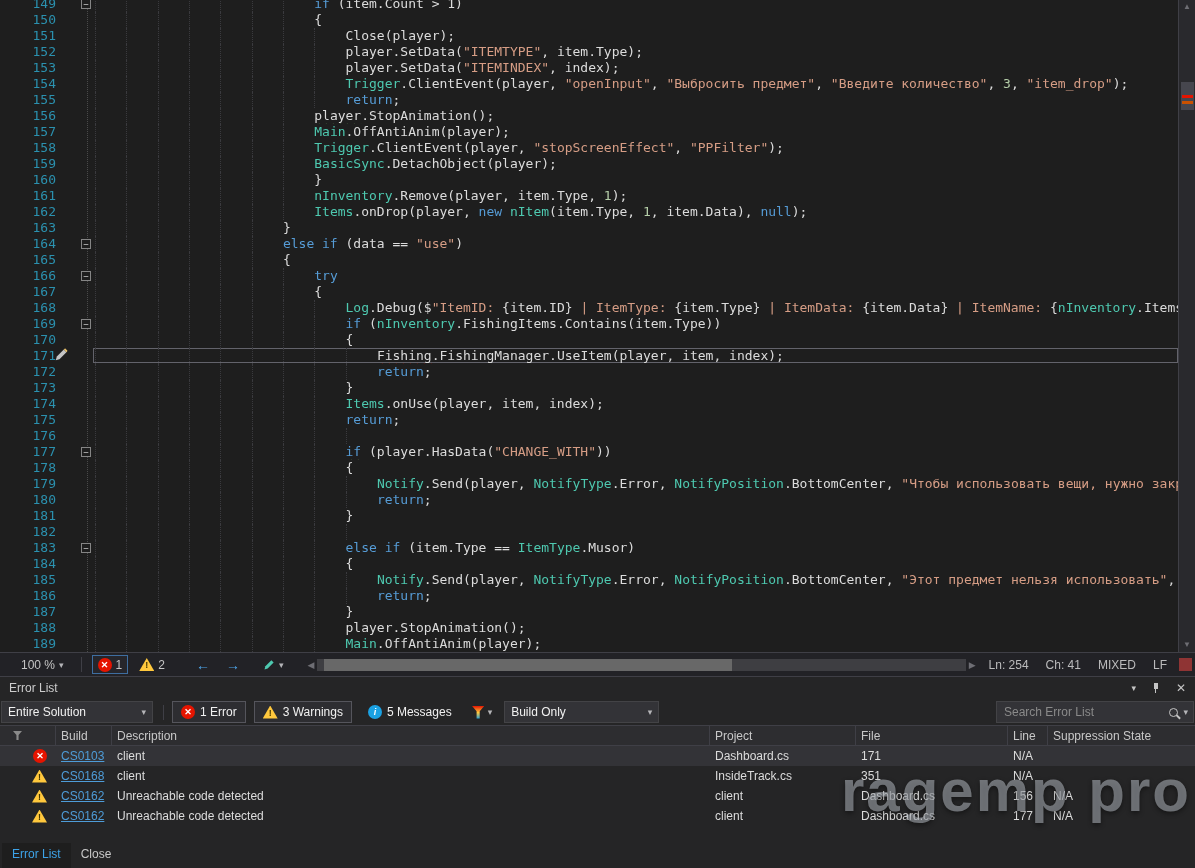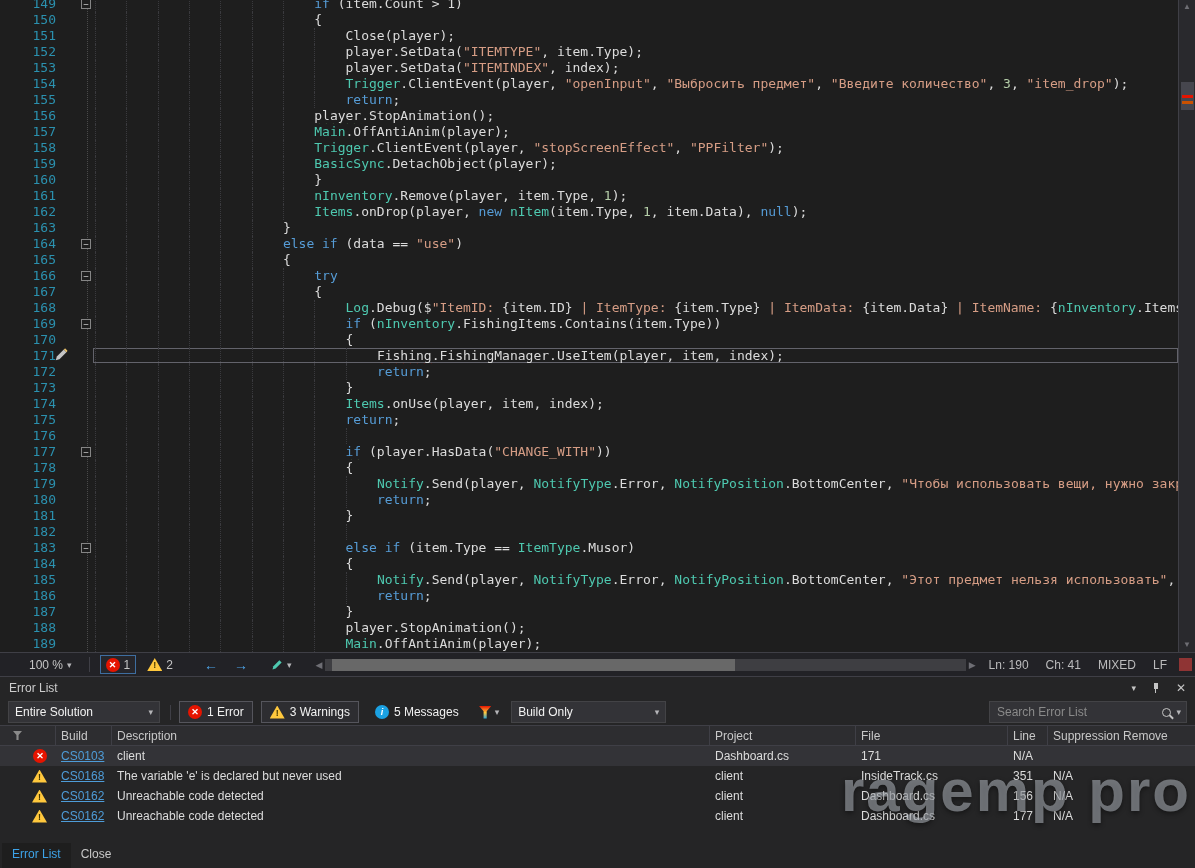--- a/index.html
+++ b/index.html
@@ -47,21 +47,21 @@
   .sev-info{width:14px;height:14px;border-radius:50%;background:#1BA1E2;color:#FFF;font-size:9px;font-style:italic}
 
   
   #panel{position:absolute;left:0;top:676px;width:1195px;height:192px;background:#252526;border-top:1px solid #3F3F46;font-size:12px}
   #titlebar{height:22px;display:flex;align-items:center;padding:0 9px;color:#CCCCCC}
   #titlebar .spacer{flex:1}
   #titlebar .tbicon{margin-left:14px;color:#C5C5C5;cursor:pointer;display:inline-flex;align-items:center}
   .pin-icon{width:12px;height:12px;position:relative;display:inline-block}
   .pin-icon::before{content:'';position:absolute;left:4px;top:1px;width:4px;height:6px;background:#C5C5C5}
   .pin-icon::after{content:'';position:absolute;left:5.5px;top:7px;width:1px;height:4px;background:#C5C5C5}
-  #toolbar{height:26px;display:flex;align-items:center;gap:8px;padding:0 8px}
+  #toolbar{height:26px;display:flex;align-items:center;gap:8px;padding:0 1px}
   .combo{height:22px;background:#333337;border:1px solid #434346;display:flex;align-items:center;padding:0 6px;color:#F1F1F1;cursor:pointer}
   .combo .ctext{margin-right:8px;white-space:nowrap}
   .combo .chev{margin-left:auto}
   #combo-scope{width:152px}
   #combo-build{width:155px}
   .toggle{height:22px;display:flex;align-items:center;gap:5px;padding:0 8px;color:#F1F1F1;cursor:pointer;white-space:nowrap}
   .toggle.boxed{border:1px solid #55555C;background:#2D2D31}
   .iconbtn{display:flex;align-items:center;gap:3px;padding:0 4px;cursor:pointer}
   .funnel{width:13px;height:13px;background:linear-gradient(180deg,#E51400 0%,#FFC83D 50%,#1BA1E2 100%);clip-path:polygon(0 0,100% 0,62% 45%,62% 100%,38% 100%,38% 45%)}
   #search{height:22px;width:198px;background:#333337;border:1px solid #434346;display:flex;align-items:center;margin-left:auto;padding:0 5px 0 7px;gap:5px}
@@ -143,21 +143,21 @@
     <div id="vscroll">
       <span class="arrow" style="top:0">▲</span>
       <div id="vthumb"></div>
       <div class="vmark" style="top:95px;background:#E51400"></div>
       <div class="vmark" style="top:101px;background:#CA5100"></div>
       <span class="arrow" style="bottom:0">▼</span>
     </div>
   </div>
 
   <div id="strip">
-    <div class="stripbox" style="margin-left:24px">
+    <div class="stripbox" style="margin-left:16px">
       <span>100 %</span>
       <span class="chev">▾</span>
     </div>
     <div class="vsep"></div>
     <div class="stripbox boxed" style="margin-left:10px">
       <span class="sev sev-error">✕</span>
       <span>1</span>
     </div>
     <div class="stripbox" style="margin-left:6px">
       <span class="sev sev-warning">!</span>
@@ -171,21 +171,21 @@
         </svg>
       <span class="chev">▾</span>
     </div>
     <div id="hscroll">
       <span class="sarrow">◀</span>
       <div id="htrack">
         <div id="hthumb"></div>
       </div>
       <span class="sarrow">▶</span>
     </div>
-    <span class="striplabel">Ln: 190</span>
+    <span class="striplabel">Ln: 254</span>
     <span class="striplabel">Ch: 41</span>
     <span class="striplabel">MIXED</span>
     <span class="striplabel" style="margin-right:12px">LF</span>
     <div id="strip-square"></div>
   </div>
 
   <div id="panel">
     <div id="titlebar">
       <span>Error List</span>
       <span class="spacer"></span>
@@ -240,21 +240,21 @@
       <div>
           <span>Project</span>
         </div>
       <div>
           <span>File</span>
         </div>
       <div>
           <span>Line</span>
         </div>
       <div style="border-right:none">
-          <span>Suppression Remove</span>
+          <span>Suppression State</span>
         </div>
     </div>
     <div id="error-rows">
         <div class="erow grid selected">
           <div class="sevcell">
             <span class="sev sev-error">✕</span>
           </div>
           <div>
             <span class="codelink">CS0103</span>
           </div>
@@ -263,21 +263,20 @@
           <div>171</div>
           <div>N/A</div>
         </div>
         <div class="erow grid">
           <div class="sevcell">
             <span class="sev sev-warning">!</span>
           </div>
           <div>
             <span class="codelink">CS0168</span>
           </div>
-          <div>The variable 'e' is declared but never used</div>
           <div>client</div>
           <div>InsideTrack.cs</div>
           <div>351</div>
           <div>N/A</div>
         </div>
         <div class="erow grid">
           <div class="sevcell">
             <span class="sev sev-warning">!</span>
           </div>
           <div>

